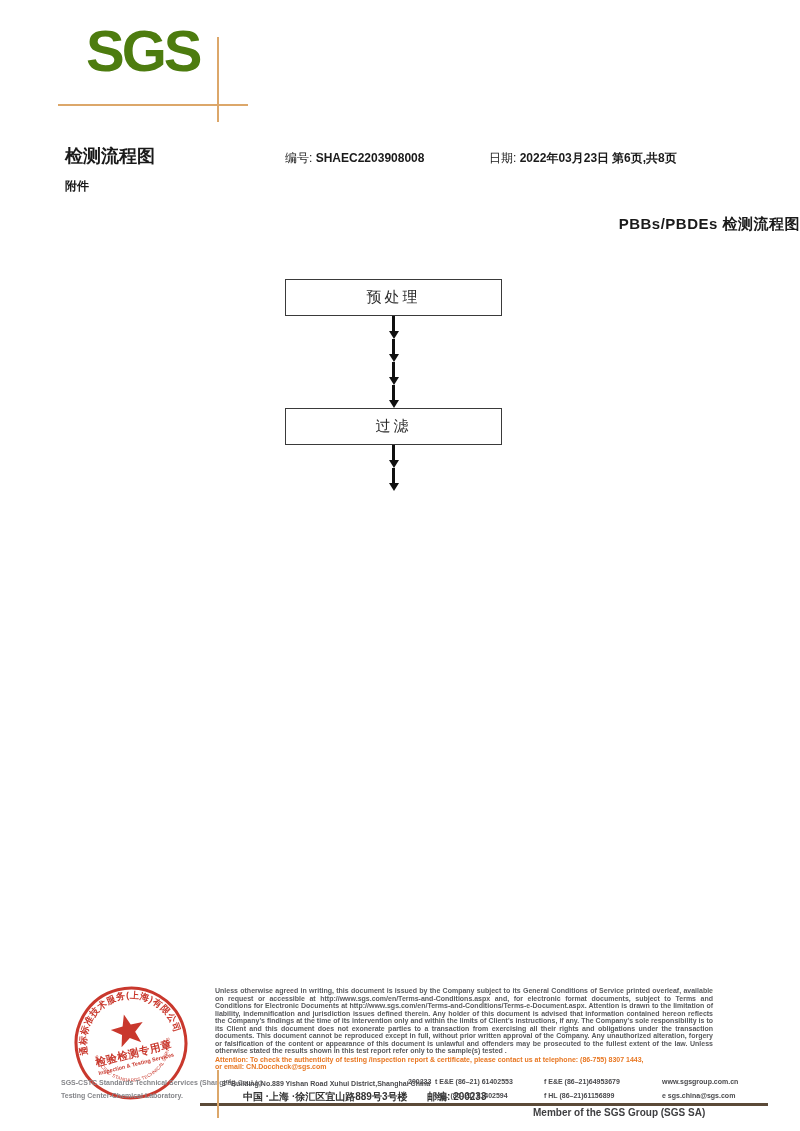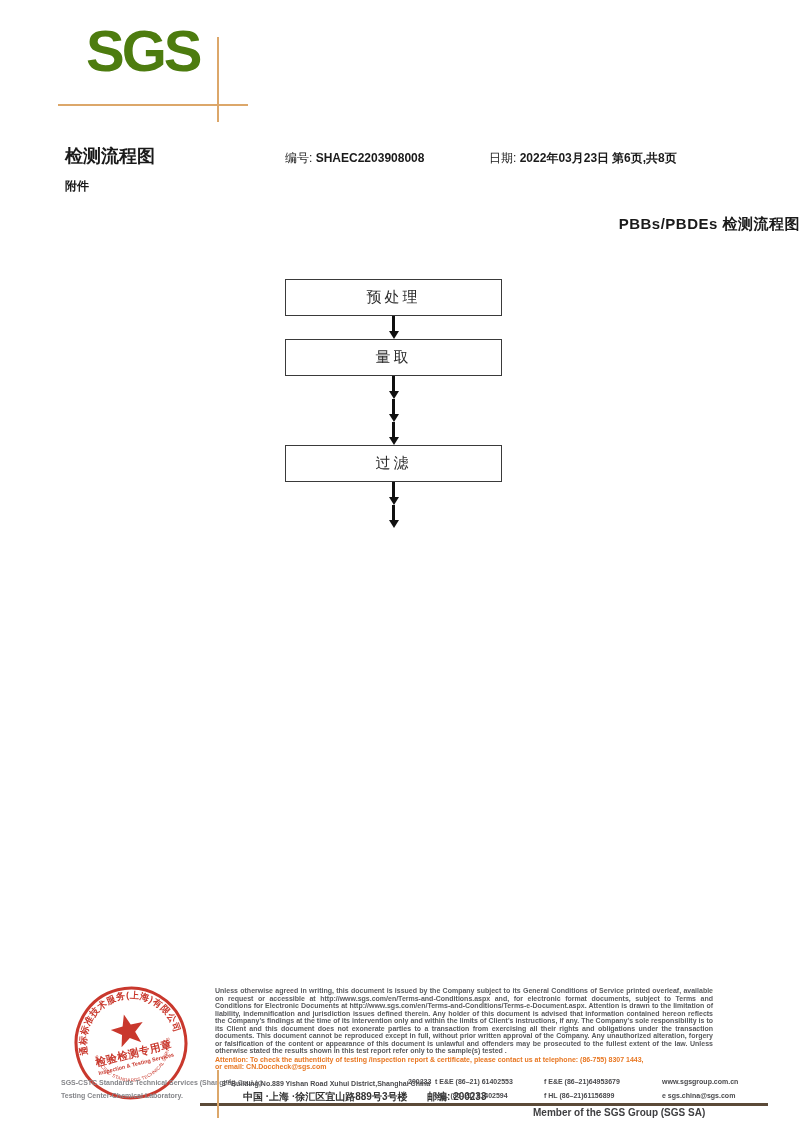--- a/index.html
+++ b/index.html
@@ -72,21 +72,20 @@
   <div class="attachment">附件</div>
 
   <div class="flow-title">PBBs/PBDEs 检测流程图</div>
 
   <div class="flow">
     <div class="flow-box">预处理</div>
     <div class="arrow-wrap">
         <div class="arrow-shaft"></div>
         <div class="arrow-head"></div>
       </div>
-    <div class="flow-box">量取</div>
     <div class="arrow-wrap">
         <div class="arrow-shaft"></div>
         <div class="arrow-head"></div>
       </div>
     <div class="arrow-wrap">
         <div class="arrow-shaft"></div>
         <div class="arrow-head"></div>
       </div>
     <div class="arrow-wrap">
         <div class="arrow-shaft"></div>

